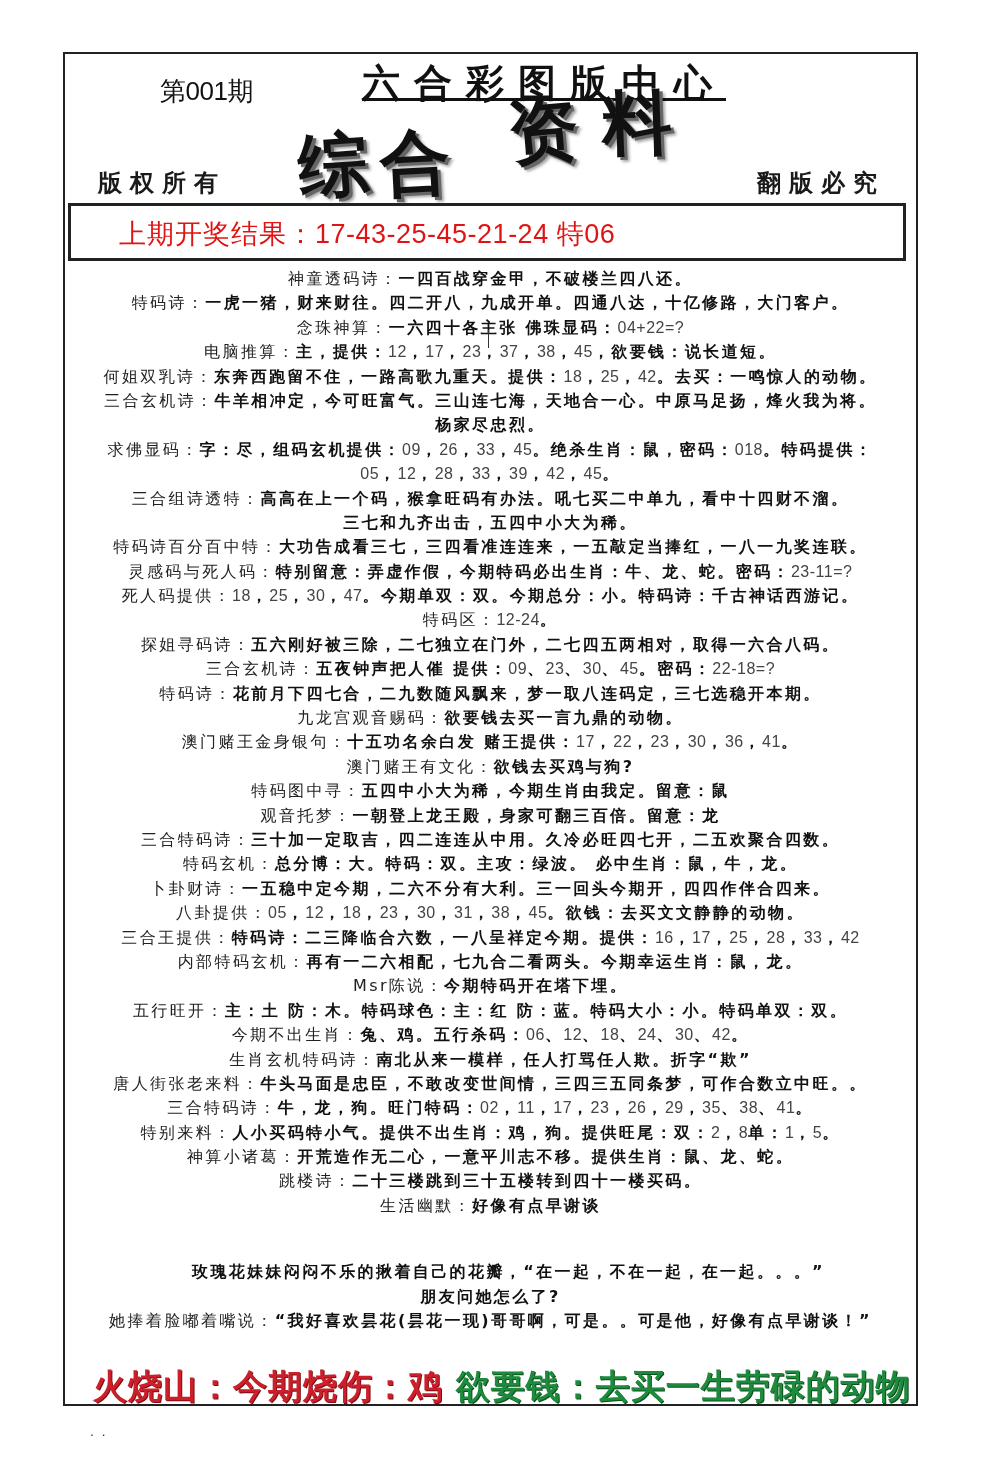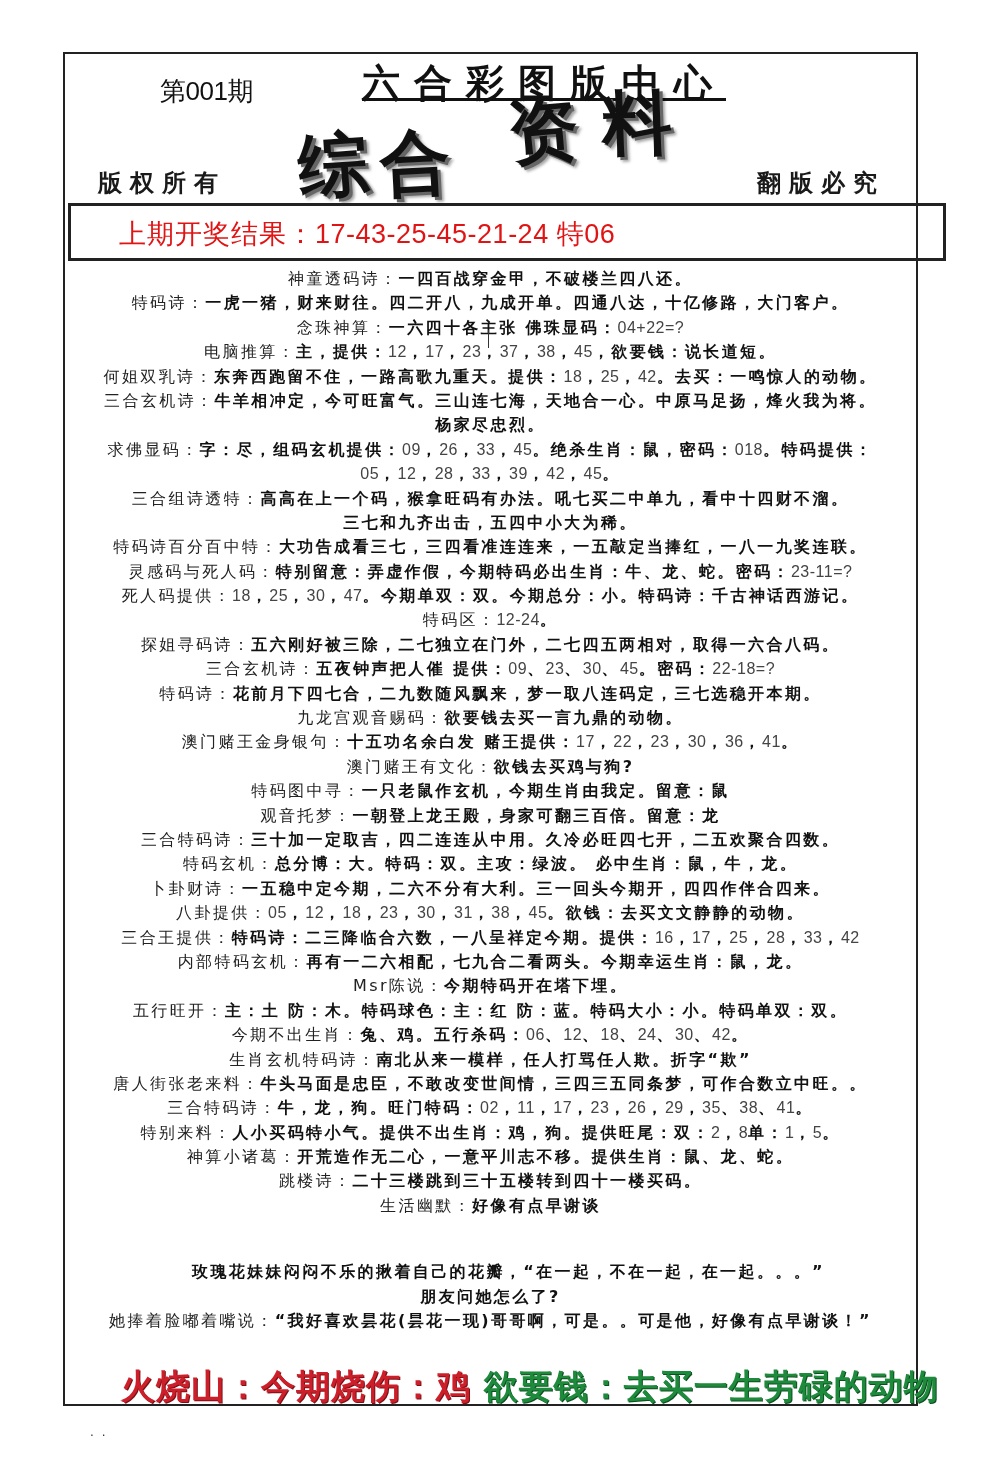--- a/index.html
+++ b/index.html
@@ -16,36 +16,36 @@
          font-family:"DejaVu Serif", serif; line-height:1; }
   .big.c1 { left:298px; top:130px; transform:rotate(-4deg); }
   .big.c2 { left:380px; top:128px; transform:rotate(-3deg); }
   .big.c3 { left:508px; top:96px;  transform:rotate(-5deg); }
   .big.c4 { left:602px; top:88px;  transform:rotate(-2deg); }
   .side { position:absolute; top:167px; font-size:24px; font-weight:bold; letter-spacing:8px;
           font-family:"DejaVu Serif", serif; color:#1a1a1a; white-space:nowrap; }
   .side.left { left:98px; }
   .side.right { left:757px; }
   .result-box { position:absolute; left:68px; top:203px; width:832px; height:52px;
-                border:3px solid #222;padding-left:40px; }
+                border:3px solid #222; }
   .result { position:absolute; left:48px; top:10px; font-size:27px; color:#e01414;
             white-space:nowrap; font-family:"Liberation Sans", sans-serif; }
   .result .lbl { letter-spacing:1px; }
   .result .nums { letter-spacing:0.5px; }
   .body { position:absolute; left:68px; top:267px; width:845px;text-align:center; }
   .line { height:24.4px; line-height:24.4px; font-size:16px; white-space:nowrap;
           letter-spacing:2.4px; }
   .line .label { font-weight:normal; color:#222; }
   .line .content { font-weight:bold; color:#111; }
   .line .num { font-weight:normal; color:#444; letter-spacing:0.5px;
                font-family:"Liberation Sans", sans-serif; font-size:16px; }
   .line.indent { padding-left:36px;margin-top:42px; }
   .stray-mark { position:absolute; left:488px; top:330px; width:1px; height:18px; background:#333; }
   .banner { position:absolute; left:93px; top:1364px; font-size:34px; font-weight:bold;
-            font-family:"DejaVu Serif", serif; white-space:nowrap; letter-spacing:1px;margin-left:28px; }
+            font-family:"DejaVu Serif", serif; white-space:nowrap; letter-spacing:1px; }
   .banner .red { color:#cc1f2a; text-shadow:1px 1px 0 #7a1016; }
   .banner .green { color:#1d8a3c; text-shadow:1px 1px 0 #0e4d20; }
   .dots { position:absolute; left:90px; top:1425px; font-size:12px; color:#333; letter-spacing:2px; }
 </style>
 </head>
 <body>
 
 <div class="frame"></div>
 
 <div class="issue">第001期</div>
@@ -80,21 +80,21 @@
     <div class="line"><span class="label">特码诗百分百中特：</span><span class="content">大功告成看三七，三四看准连连来，一五敲定当捧红，一八一九奖连联。</span></div>
     <div class="line"><span class="label">灵感码与死人码：</span><span class="content">特别留意：弄虚作假，今期特码必出生肖：牛、龙、蛇。密码：<span class="num">23-11=?</span></span></div>
     <div class="line"><span class="label">死人码提供：</span><span class="content"><span class="num">18</span>，<span class="num">25</span>，<span class="num">30</span>，<span class="num">47</span>。今期单双：双。今期总分：小。特码诗：千古神话西游记。</span></div>
     <div class="line"><span class="label">特码区：</span><span class="content"><span class="num">12-24</span>。</span></div>
     <div class="line"><span class="label">探姐寻码诗：</span><span class="content">五六刚好被三除，二七独立在门外，二七四五两相对，取得一六合八码。</span></div>
     <div class="line"><span class="label">三合玄机诗：</span><span class="content">五夜钟声把人催 提供：<span class="num">09</span>、<span class="num">23</span>、<span class="num">30</span>、<span class="num">45</span>。密码：<span class="num">22-18=?</span></span></div>
     <div class="line"><span class="label">特码诗：</span><span class="content">花前月下四七合，二九数随风飘来，梦一取八连码定，三七选稳开本期。</span></div>
     <div class="line"><span class="label">九龙宫观音赐码：</span><span class="content">欲要钱去买一言九鼎的动物。</span></div>
     <div class="line"><span class="label">澳门赌王金身银句：</span><span class="content">十五功名余白发 赌王提供：<span class="num">17</span>，<span class="num">22</span>，<span class="num">23</span>，<span class="num">30</span>，<span class="num">36</span>，<span class="num">41</span>。</span></div>
     <div class="line"><span class="label">澳门赌王有文化：</span><span class="content">欲钱去买鸡与狗?</span></div>
-    <div class="line"><span class="label">特码图中寻：</span><span class="content">一只老鼠作玄机，今期生肖由我定。留意：鼠</span></div>
+    <div class="line"><span class="label">特码图中寻：</span><span class="content">五四中小大为稀，今期生肖由我定。留意：鼠</span></div>
     <div class="line"><span class="label">观音托梦：</span><span class="content">一朝登上龙王殿，身家可翻三百倍。留意：龙</span></div>
     <div class="line"><span class="label">三合特码诗：</span><span class="content">三十加一定取吉，四二连连从中用。久冷必旺四七开，二五欢聚合四数。</span></div>
     <div class="line"><span class="label">特码玄机：</span><span class="content">总分博：大。特码：双。主攻：绿波。 必中生肖：鼠，牛，龙。</span></div>
     <div class="line"><span class="label">卜卦财诗：</span><span class="content">一五稳中定今期，二六不分有大利。三一回头今期开，四四作伴合四来。</span></div>
     <div class="line"><span class="label">八卦提供：</span><span class="content"><span class="num">05</span>，<span class="num">12</span>，<span class="num">18</span>，<span class="num">23</span>，<span class="num">30</span>，<span class="num">31</span>，<span class="num">38</span>，<span class="num">45</span>。欲钱：去买文文静静的动物。</span></div>
     <div class="line"><span class="label">三合王提供：</span><span class="content">特码诗：二三降临合六数，一八呈祥定今期。提供：<span class="num">16</span>，<span class="num">17</span>，<span class="num">25</span>，<span class="num">28</span>，<span class="num">33</span>，<span class="num">42</span></span></div>
     <div class="line"><span class="label">内部特码玄机：</span><span class="content">再有一二六相配，七九合二看两头。今期幸运生肖：鼠，龙。</span></div>
     <div class="line"><span class="label">Msr陈说：</span><span class="content">今期特码开在塔下埋。</span></div>
     <div class="line"><span class="label">五行旺开：</span><span class="content">主：土 防：木。特码球色：主：红 防：蓝。特码大小：小。特码单双：双。</span></div>
     <div class="line"><span class="label">今期不出生肖：</span><span class="content">兔、鸡。五行杀码：<span class="num">06</span>、<span class="num">12</span>、<span class="num">18</span>、<span class="num">24</span>、<span class="num">30</span>、<span class="num">42</span>。</span></div>

